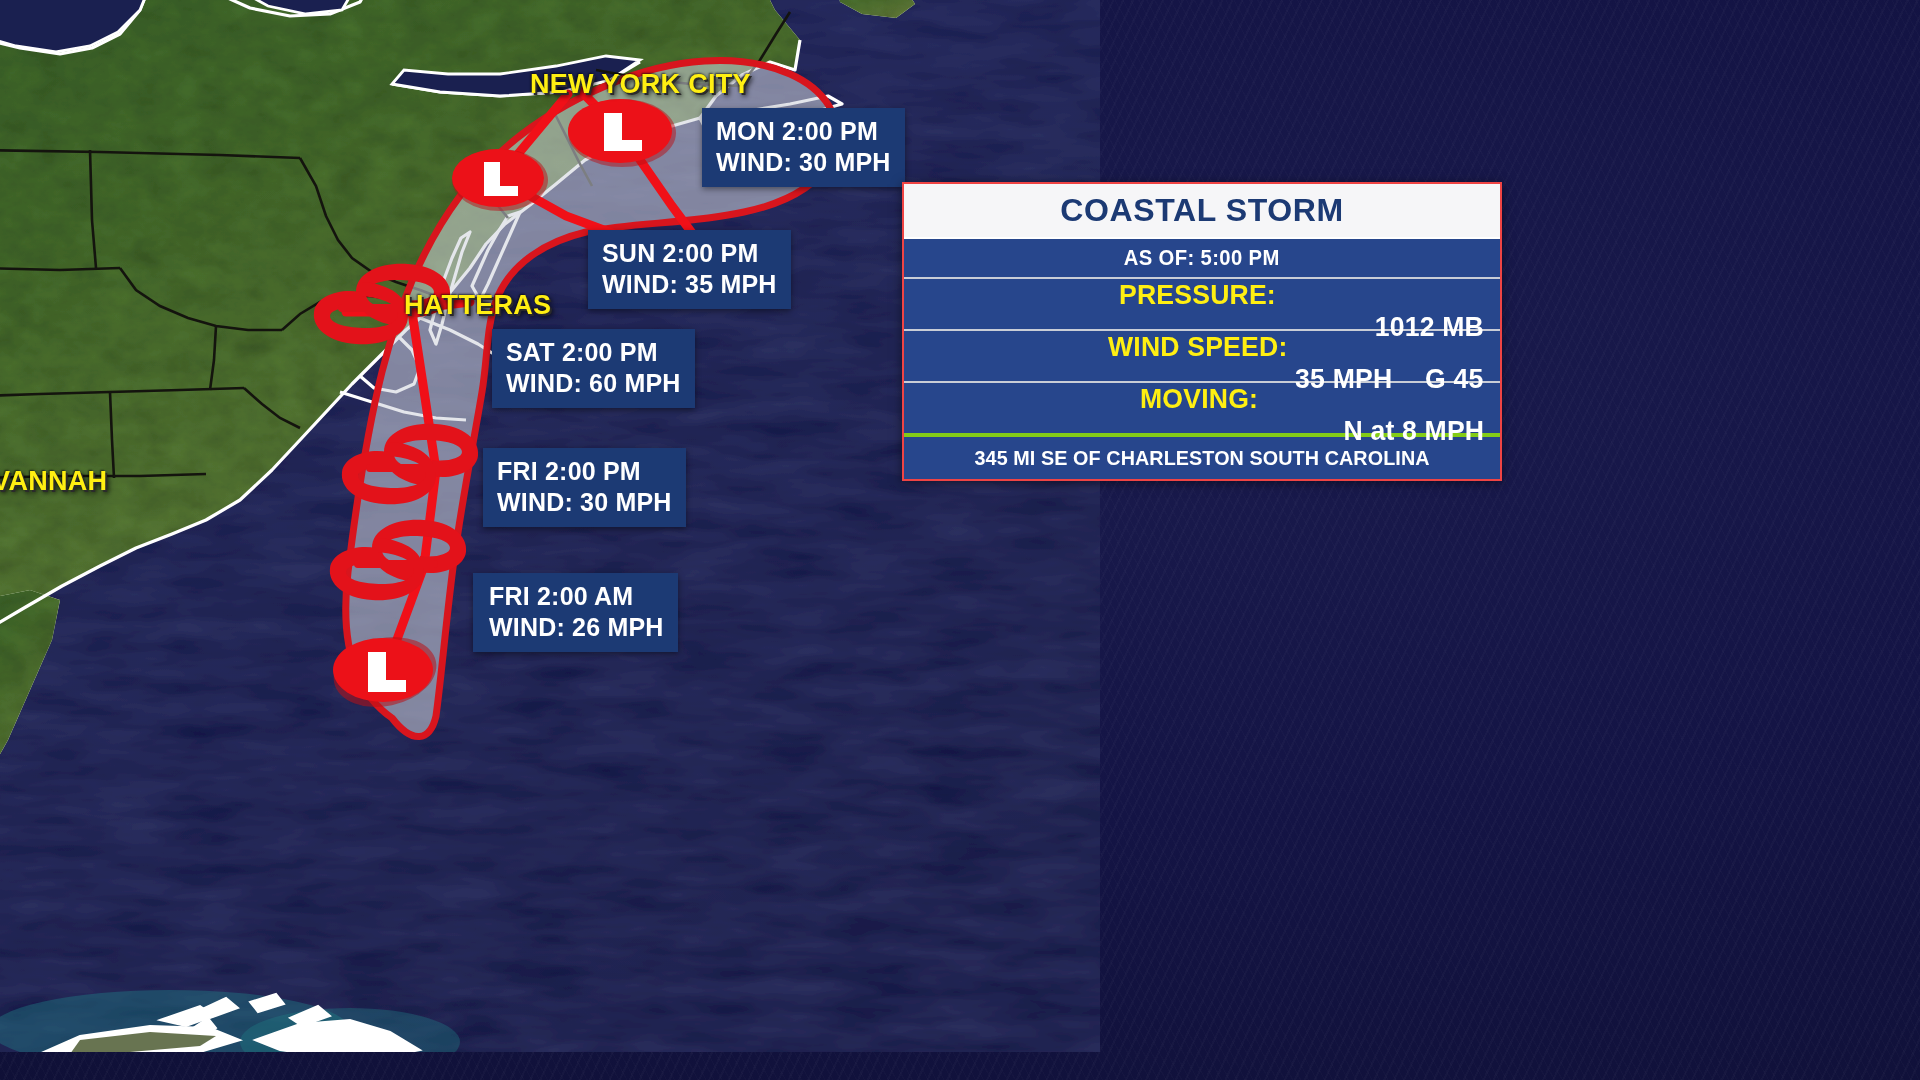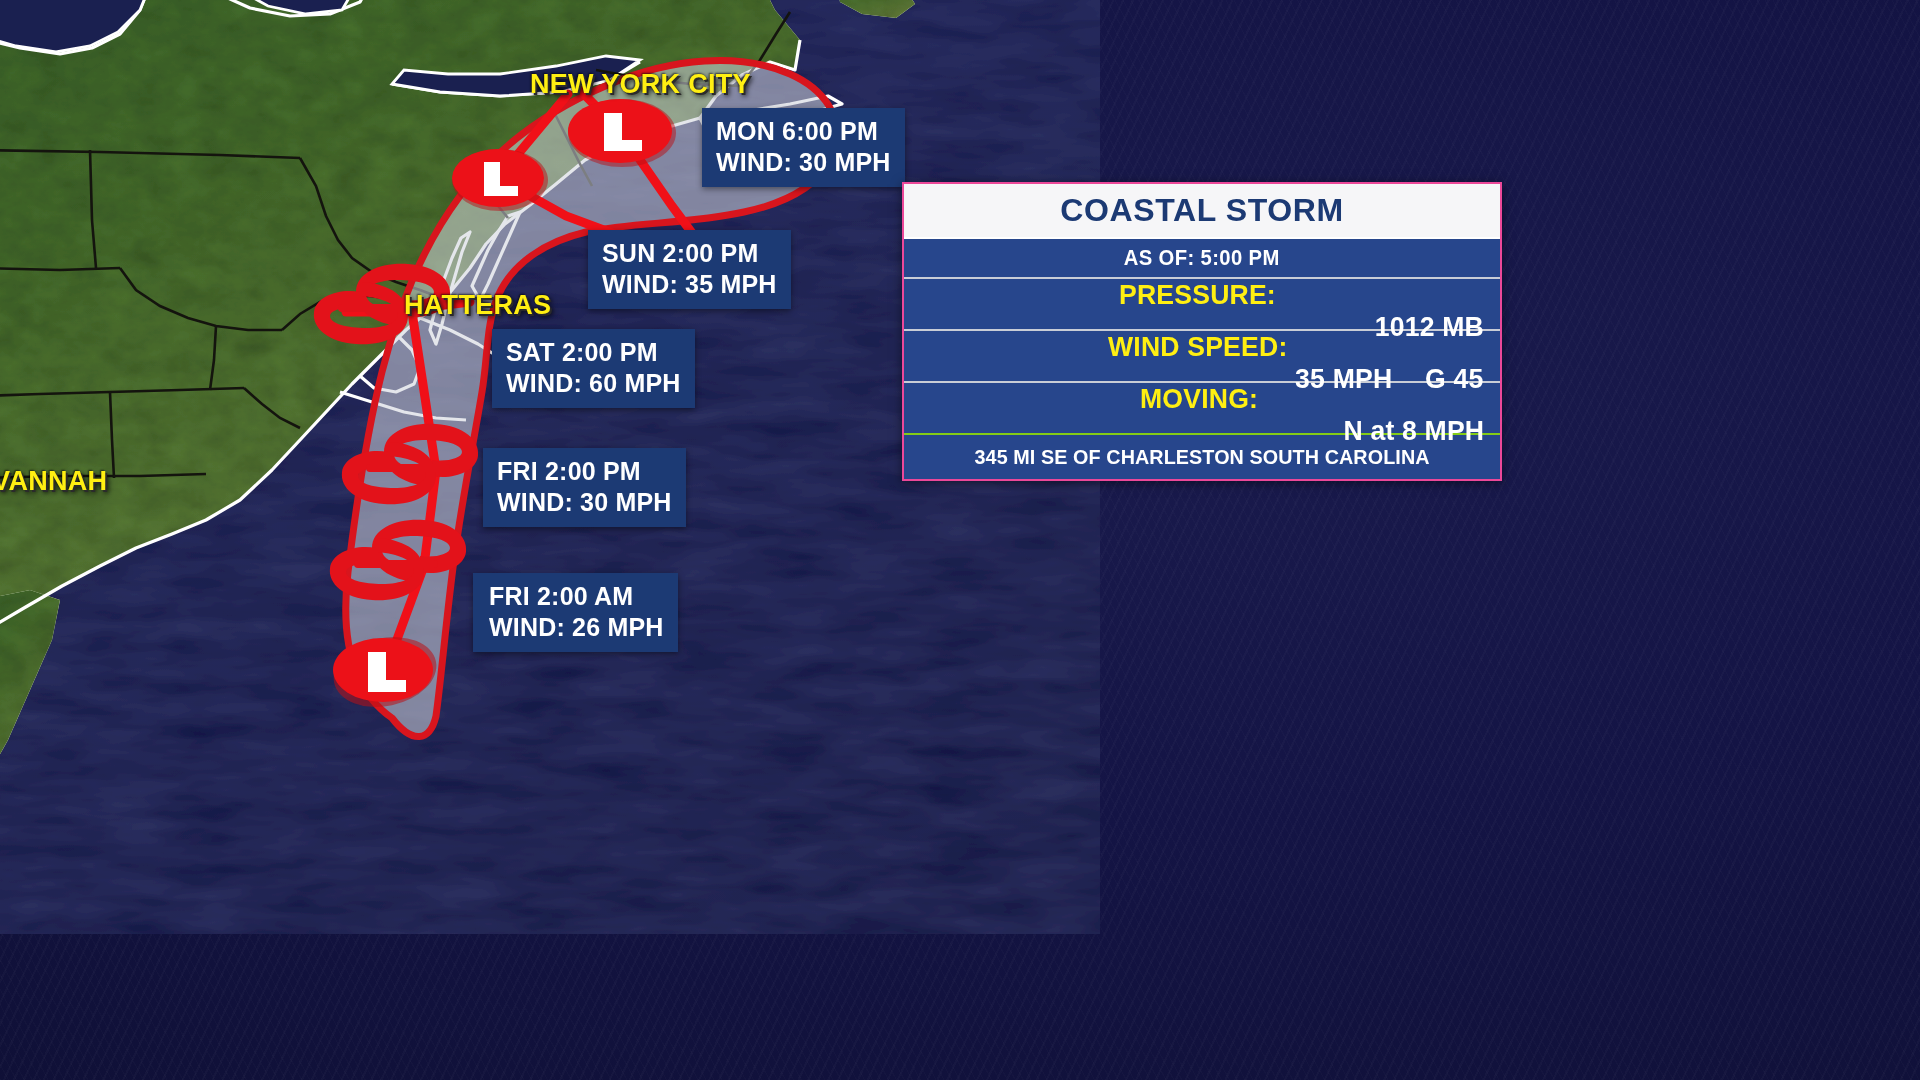--- a/index.html
+++ b/index.html
@@ -12,21 +12,21 @@
   
   .backdrop{
     position:absolute; inset:0;
     background:
       repeating-linear-gradient(115deg, rgba(255,255,255,.022) 0 2px, rgba(0,0,0,0) 2px 9px),
       repeating-linear-gradient(62deg, rgba(255,255,255,.014) 0 1px, rgba(0,0,0,0) 1px 7px),
       radial-gradient(120% 90% at 60% 35%, #1a1b4d 0%, #141445 45%, #0e0f33 100%);
   }
 
   
-  .map{ position:absolute; left:0; top:0; width:1100px; height:934px; overflow:hidden; }
+  .map{ position:absolute; left:0; top:0; width:1100px; height:1052px; overflow:hidden; }
   .map svg{ display:block; }
 
   
   .city{
     position:absolute; color:#ffef12; font-weight:bold; letter-spacing:.3px;
     font-size:27px; white-space:nowrap;
     text-shadow: 2px 2px 0 #2b2b2b, 3px 3px 5px rgba(0,0,0,.85), -1px -1px 2px rgba(0,0,0,.6);
     font-family:"Liberation Sans", sans-serif;
   }
   #city-nyc{ left:530px; top:69px; }
@@ -56,21 +56,21 @@
     box-shadow:0 2px 8px rgba(0,0,0,.5);
   }
   .panel-title span{
     color:#121212; font-size:43px; font-weight:bold; letter-spacing:-.5px;
     transform:scaleX(.86); transform-origin:left center;
     font-family:"Liberation Sans", sans-serif;
   }
 
   .infobox{
     position:absolute; left:902px; top:182px; width:600px;
-    background:#ec4899; padding:2px;
+    background:#ef4444; padding:2px;
     box-shadow:0 2px 10px rgba(0,0,0,.5);
   }
   .ib-head{
     background:#f6f6f8; height:53px; display:flex; align-items:center; justify-content:center;
   }
   .ib-head span{
     color:#1c3a74; font-size:32px; font-weight:bold; letter-spacing:.6px;
   }
   .ib-asof{
     background:#27468c; height:40px; display:flex; align-items:center; justify-content:center;
@@ -89,21 +89,21 @@
   }
   .ib-row .vals{
     margin-left:auto; display:flex; align-items:baseline; gap:30px;
   }
   .ib-row .val{
     color:#fff; font-size:28px; font-weight:bold; letter-spacing:.2px;
     transform:scaleX(.95); transform-origin:right center;
   }
   .ib-foot{
     background:#27468c; height:46px; display:flex; align-items:center; justify-content:center;
-    border-top:2px solid #84cc16;
+    border-top:4px solid #84cc16;
   }
   .ib-foot span{ color:#fff; font-size:21px; font-weight:bold; letter-spacing:.1px;
                  transform:scaleX(.94); }
 </style>
 </head>
 <body>
 
 <div id="stage">
 
   <div class="backdrop"></div>
@@ -327,21 +327,21 @@
         </g>
       </g>
     </svg>
 
     <div class="city" id="city-nyc">NEW YORK CITY</div>
     <div class="city" id="city-hatteras">HATTERAS</div>
     <div class="city" id="city-savannah">SAVANNAH</div>
   </div>
 
   <div class="callout" id="cal-mon">
-    <span class="ln">MON 6:00 PM</span>
+    <span class="ln">MON 2:00 PM</span>
     <span class="ln">WIND:  30 MPH</span>
   </div>
 
   <div class="callout" id="cal-sun">
     <span class="ln">SUN 2:00 PM</span>
     <span class="ln">WIND:  35 MPH</span>
   </div>
 
   <div class="callout" id="cal-sat">
     <span class="ln">SAT 2:00 PM</span>

